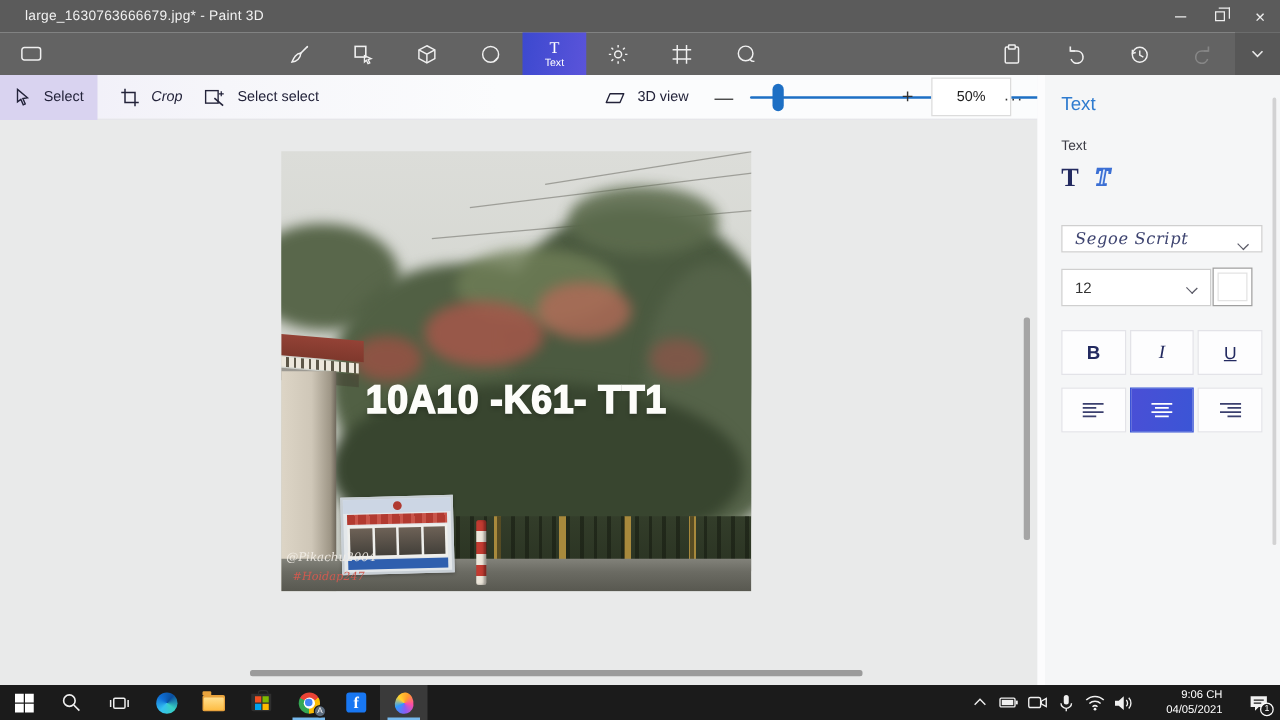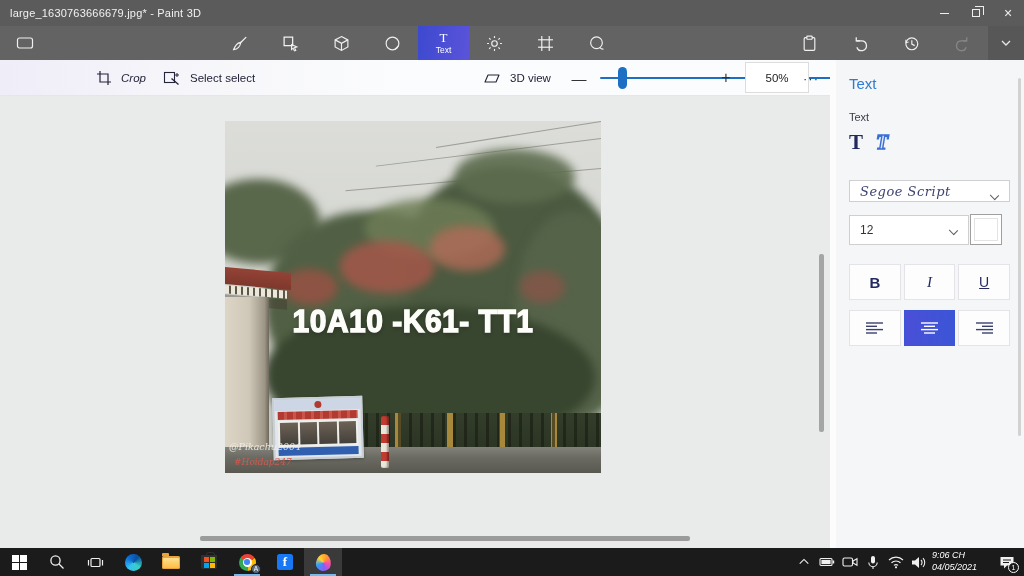--- a/index.html
+++ b/index.html
@@ -1,21 +1,21 @@
 <!DOCTYPE html>
 <html><head>
 <meta charset="utf-8">
 <style>
   * { margin:0; padding:0; box-sizing:border-box; }
   html,body { width:1024px; height:576px; overflow:hidden; background:#000; }
   .app { position:relative; width:1024px; height:576px; font-family:"Liberation Sans",sans-serif; overflow:hidden; background:#e9eaea; }
 
   
   .titlebar { position:absolute; left:0; top:0; width:1024px; height:26px; background:#5b5b5b; display:flex; align-items:center; }
-  .title-text { color:#f1f1f1; font-size:11px; padding-left:10px; letter-spacing:.2px;text-align:right; }
+  .title-text { color:#f1f1f1; font-size:11px; padding-left:20px; letter-spacing:.2px;text-align:right; }
   .win-controls { position:absolute; right:0; top:0; height:26px; display:flex; }
   .win-btn { width:32px; height:26px; display:flex; align-items:center; justify-content:center; color:#eee; font-size:13px; }
   .min-glyph { display:block; width:9px; border-top:1px solid #eee; }
   .restore-glyph { position:relative; width:8px; height:8px; border:1px solid #eee; }
   .restore-glyph::before { content:""; position:absolute; left:2px; top:-4px; width:8px; height:8px; border-top:1px solid #eee; border-right:1px solid #eee; }
 
   
   .topbar { position:absolute; left:0; top:26px; width:1024px; height:34px; background:#636363; }
   .tb-left { position:absolute; left:16px; top:0; height:34px; display:flex; align-items:center; }
   .tools-center { position:absolute; left:214px; top:0; height:34px; display:flex; }
@@ -123,21 +123,21 @@
   .store-ic i:nth-child(1){background:#f25022;} .store-ic i:nth-child(2){background:#7fba00;}
   .store-ic i:nth-child(3){background:#00a4ef;} .store-ic i:nth-child(4){background:#ffb900;}
   .chrome-ic { position:relative; width:17px; height:17px; border-radius:50%; background:conic-gradient(from -60deg,#ea4335 0 120deg,#fbbc05 120deg 240deg,#34a853 240deg 360deg); }
   .chrome-ic::before { content:""; position:absolute; left:4px; top:4px; width:9px; height:9px; border-radius:50%; background:#fff; }
   .chrome-ic::after { content:""; position:absolute; left:5.7px; top:5.7px; width:5.6px; height:5.6px; border-radius:50%; background:#4285f4; }
   .chrome-badge { position:absolute; right:5px; bottom:2px; width:10px; height:10px; border-radius:50%; background:#5b6b7d; border:1px solid #1b1b1b; color:#fff; font-size:6.5px; line-height:8px; text-align:center; z-index:2; }
   .fb-ic { width:16px; height:16px; background:#1877f2; border-radius:2.5px; color:#fff; font-family:"Liberation Serif",serif; font-weight:bold; font-size:13px; line-height:16px; text-align:center; }
   .p3d-ic { width:15px; height:17px; border-radius:50% 50% 50% 50% / 58% 58% 42% 42%; background:conic-gradient(from 20deg,#ff9a2e,#ff4da6,#8a5cf5,#2e9bff,#ffd52e,#ff9a2e); transform:rotate(8deg); }
   .tray { position:absolute; right:0; top:0; height:28px; display:flex; align-items:center; }
   .tray-ic { width:23px; height:28px; display:flex; align-items:center; justify-content:center; }
-  .clock { width:56px; color:#fff; font-size:9px; line-height:1.3; text-align:left; margin:0 2px;font-style:italic; }
+  .clock { width:56px; color:#fff; font-size:9px; line-height:1.3; text-align:right; margin:0 12px; }
   .action-center { position:relative; width:34px; height:28px; display:flex; align-items:center; justify-content:center; }
   .ac-badge { position:absolute; right:5px; bottom:3px; min-width:11px; height:11px; border-radius:6px; background:#1b1b1b; border:1px solid #fff; color:#fff; font-size:7px; line-height:9.5px; text-align:center; }
 </style>
 </head>
 <body>
 
 <div class="app">
 
   <div class="titlebar">
     <span class="title-text">large_1630763666679.jpg* - Paint 3D</span>
@@ -247,20 +247,26 @@
       </div>
     </div>
     <div class="chev-btn">
       <svg width="14" height="14" viewBox="0 0 14 14">
           <path d="M3,5 L7,9 L11,5" fill="none" stroke="#e8e8e8" stroke-width="1.3"></path>
         </svg>
     </div>
   </div>
 
   <div class="ribbon">
+    <div class="rb-item rb-select">
+      <svg width="15" height="16" viewBox="0 0 15 16">
+          <path d="M3,1.5 L11,8.2 L7.3,8.8 L9.2,13.2 L7.6,13.9 L5.7,9.5 L3,11.5 Z" fill="none" stroke="#23233a" stroke-width="1.1"></path>
+        </svg>
+      <span>Select</span>
+    </div>
     <div class="rb-item rb-crop">
       <svg width="16" height="16" viewBox="0 0 16 16">
           <path d="M4,1 L4,12 L15,12 M1,4 L12,4 L12,15" fill="none" stroke="#23233a" stroke-width="1.2"></path>
         </svg>
       <span>Crop</span>
     </div>
     <div class="rb-item rb-magic">
       <svg width="18" height="16" viewBox="0 0 18 16">
           <rect x="1.5" y="2.5" width="10" height="10" fill="none" stroke="#23233a" stroke-width="1.1"></rect>
           <path d="M8.5,8.5 L15.5,14.5" stroke="#23233a" stroke-width="1.3"></path>

